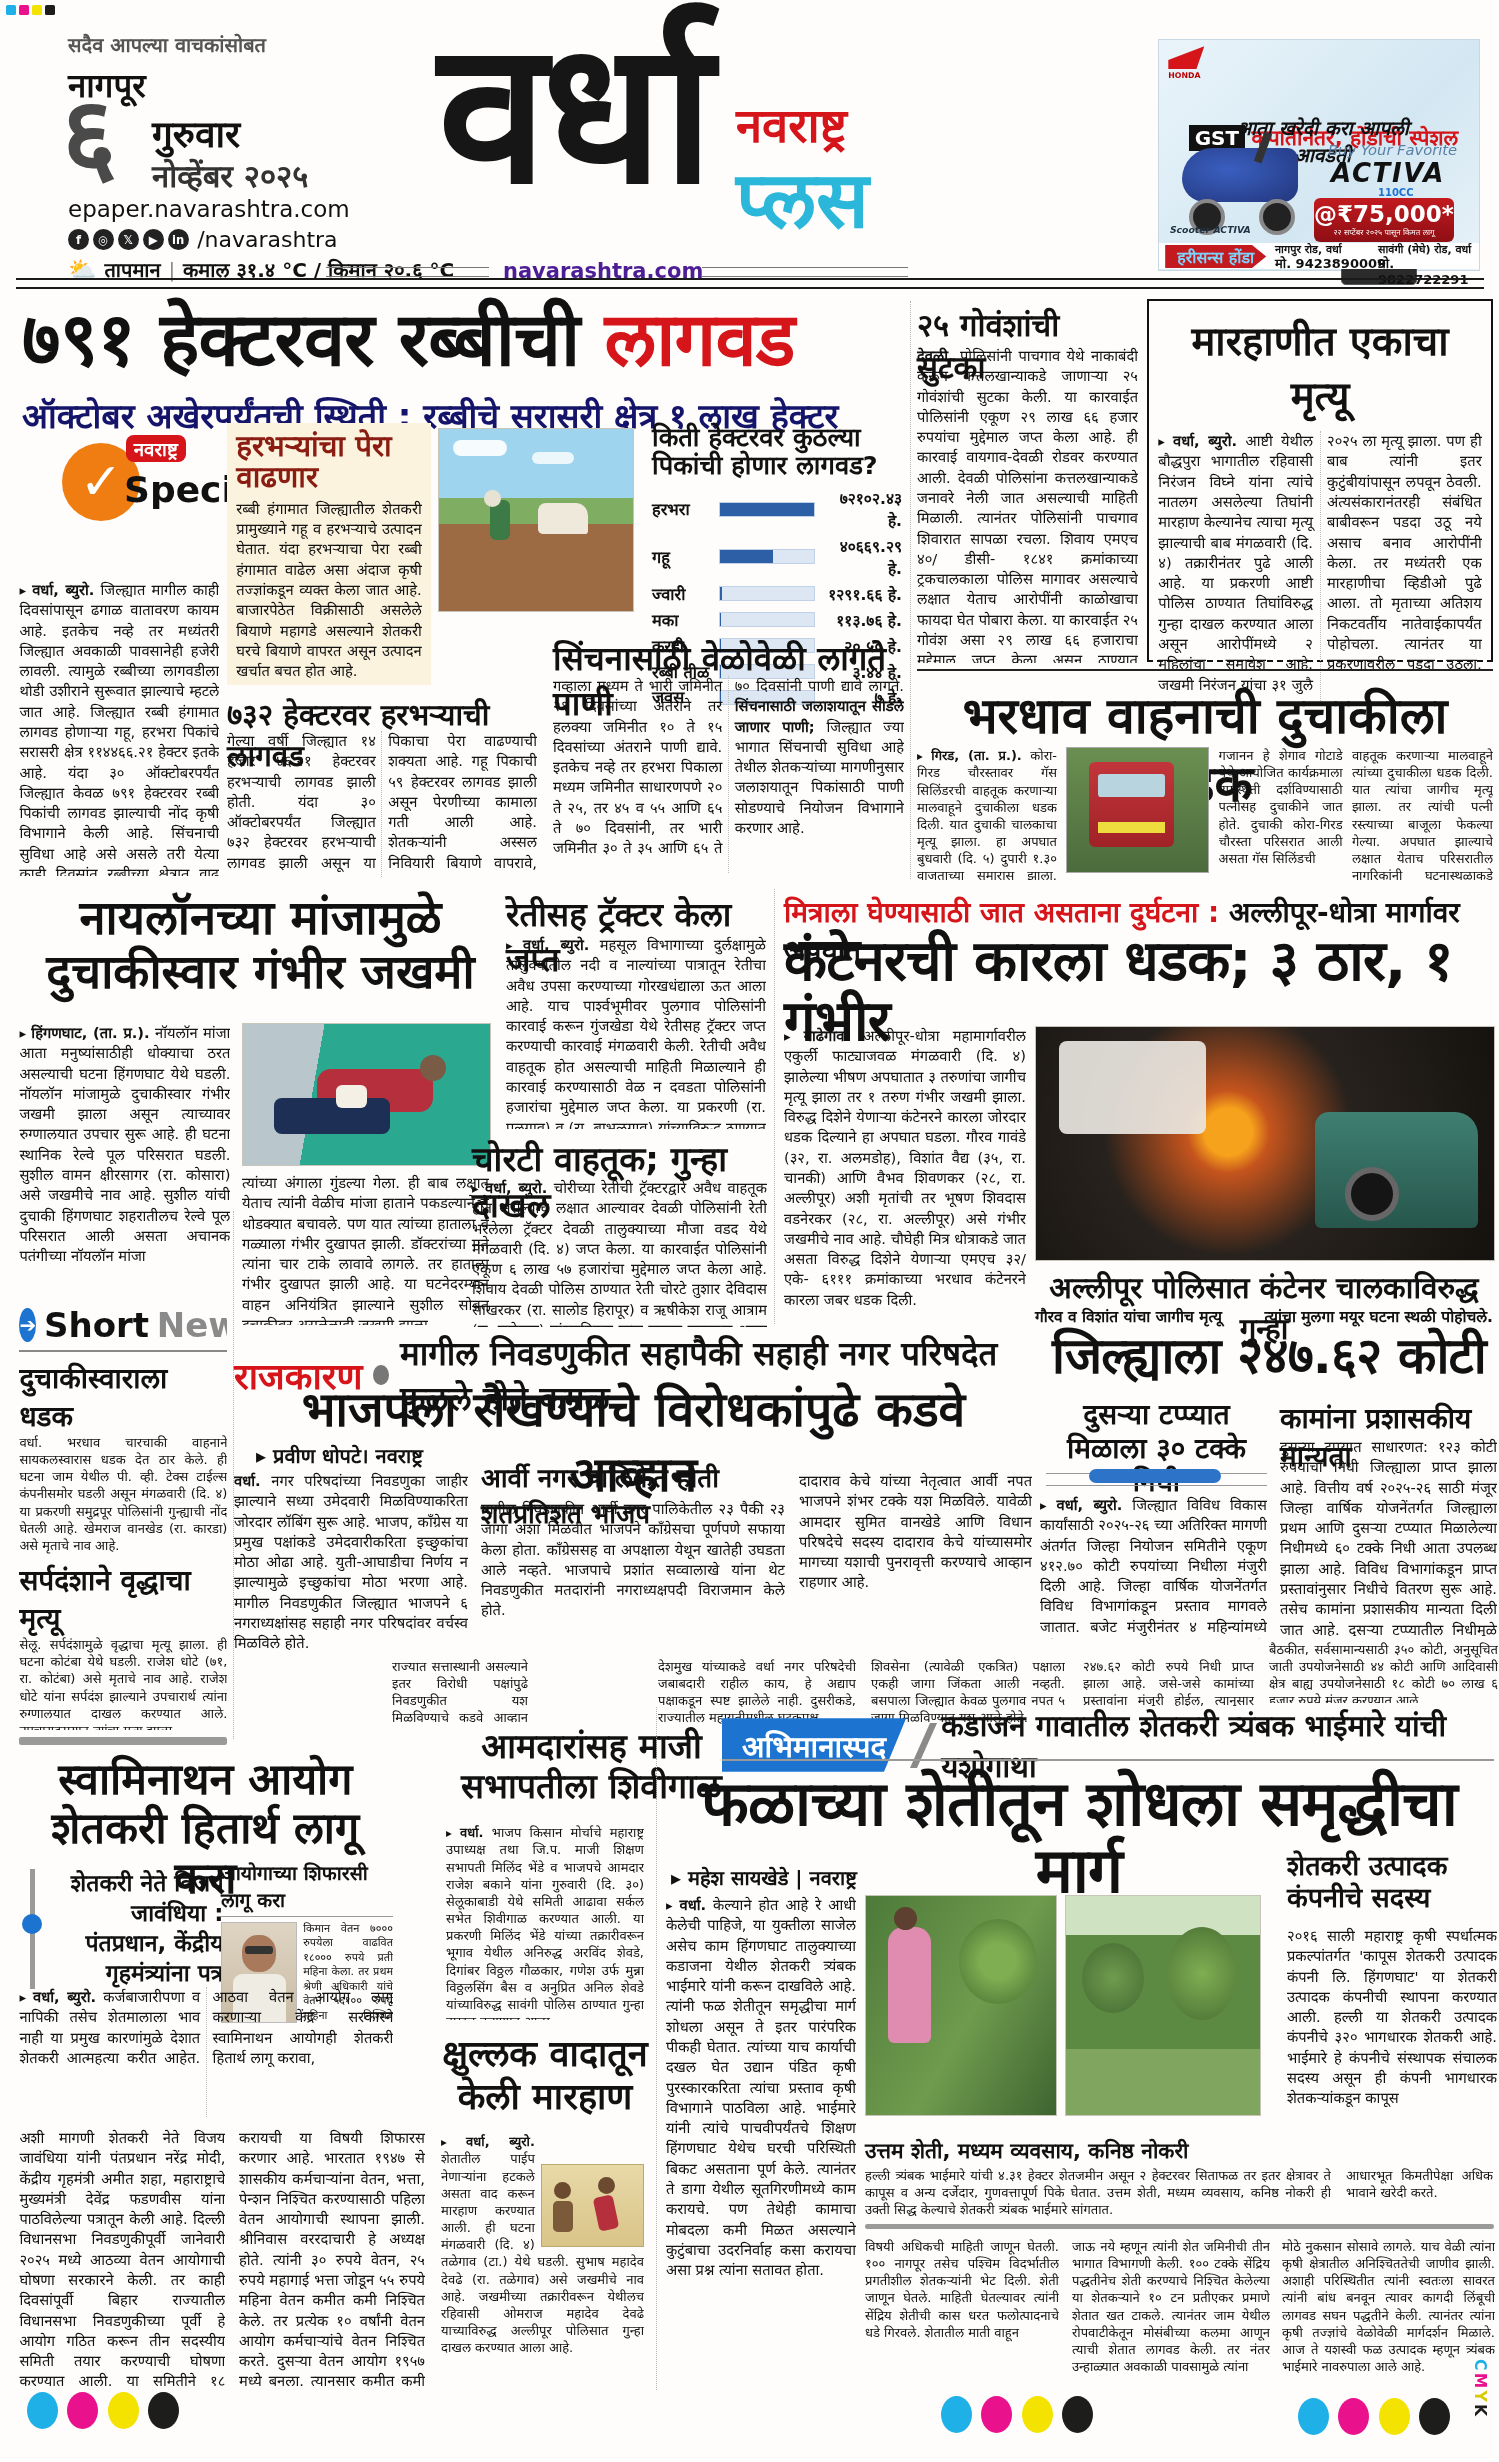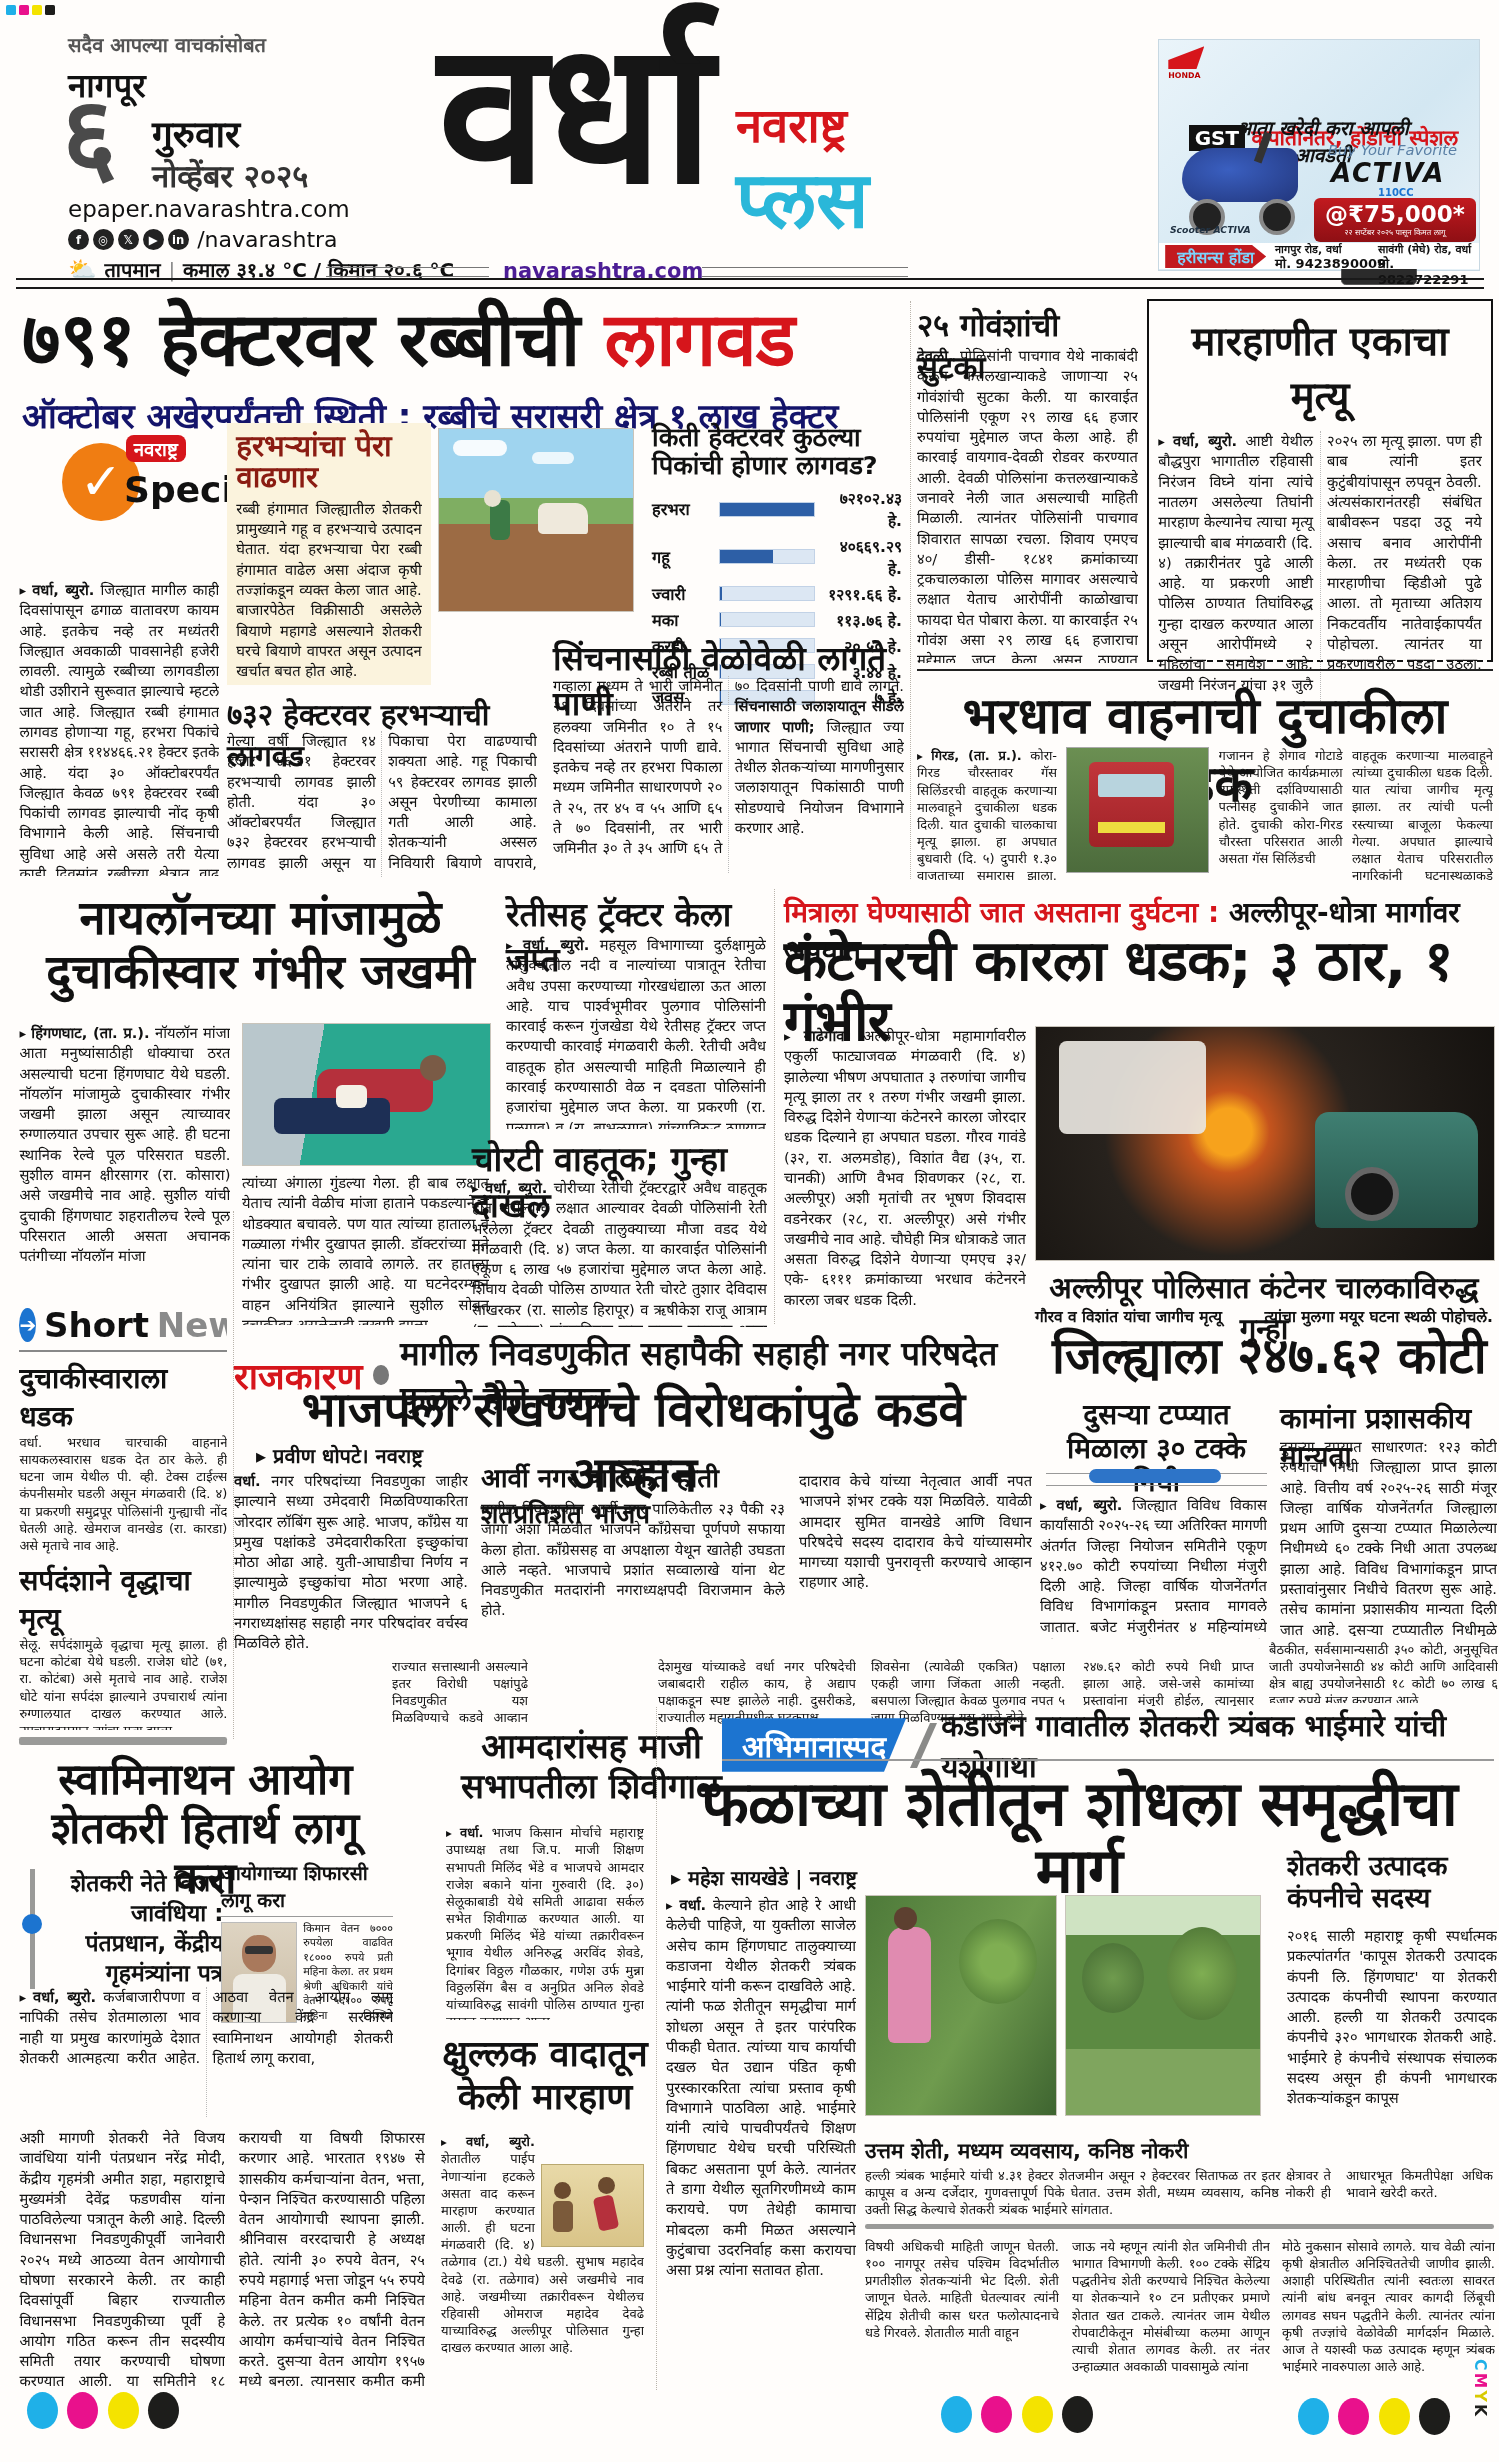--- a/index.html
+++ b/index.html
@@ -85,21 +85,21 @@
     <div class="abs" style="left:9.3px;top:6.2px;width:36px;height:23px;background:#d6151b;clip-path:polygon(0 60%,100% 0,78% 100%,0 100%);"></div>
     <div class="abs b" style="left:9.3px;top:31px;font-size:7.8px;color:#b00;">HONDA</div>
     <div class="abs" style="left:29.5px;top:43px;display:flex;align-items:baseline;gap:6.2px;margin-top:40px;">
       <span class="b" style="background:#111;color:#fff;padding:0.8px 6.2px;font-size:20px;">GST</span>
       <span class="b red" style="font-size:21px;">कपातीनंतर, होंडाची स्पेशल ऑफर</span>
     </div>
     <div class="abs b ctr" style="left:47px;top:74px;width:233px;font-size:19.4px;font-style:italic;">आता खरेदी करा आपली आवडती</div>
     <div class="abs" style="left:169px;top:101px;font-size:14.7px;color:#5a7fa5;font-style:italic;">Buy Your Favorite</div>
     <div class="abs b" style="left:172px;top:118px;font-size:26px;font-style:italic;letter-spacing:1.6px;">ACTIVA</div>
     <div class="abs b" style="left:219px;top:147px;font-size:10px;color:#1c74d0;">110CC</div>
-    <div class="abs ctr" style="left:155px;top:158px;width:162px;background:linear-gradient(#c21a1f,#8e0f14);color:#fff;border-radius:6.2px;padding:3.1px 0 4.7px;">
+    <div class="abs ctr" style="left:155px;top:158px;width:140px;background:linear-gradient(#c21a1f,#8e0f14);color:#fff;border-radius:6.2px;padding:3.1px 0 4.7px;">
       <div class="b" style="font-size:23px;">@₹75,000*</div>
       <div style="font-size:7.8px;">२२ सप्टेंबर २०२५ पासून किमत लागू</div>
     </div>
     <div class="abs" style="left:182px;top:203px;width:74px;height:40px;background:#2b2b2b;border-radius:4.7px;border:1.6px solid #555;color:#eee;font-size:11.6px;display:flex;align-items:center;justify-content:center;">
       <span>60</span>
     </div>
     <div class="abs" style="left:7.8px;top:92px;width:147px;height:109px;">
       <div class="abs" style="left:15.5px;top:15.5px;width:116px;height:54px;background:radial-gradient(ellipse at 40% 40%,#3a5fc0,#22367c);border-radius:31px 11px 15.5px 23px;"></div>
       <div class="abs" style="left:22px;top:67px;width:28px;height:28px;background:#222;border-radius:50%;border:4.7px solid #888;"></div>
       <div class="abs" style="left:92px;top:67px;width:28px;height:28px;background:#222;border-radius:50%;border:4.7px solid #888;"></div>

